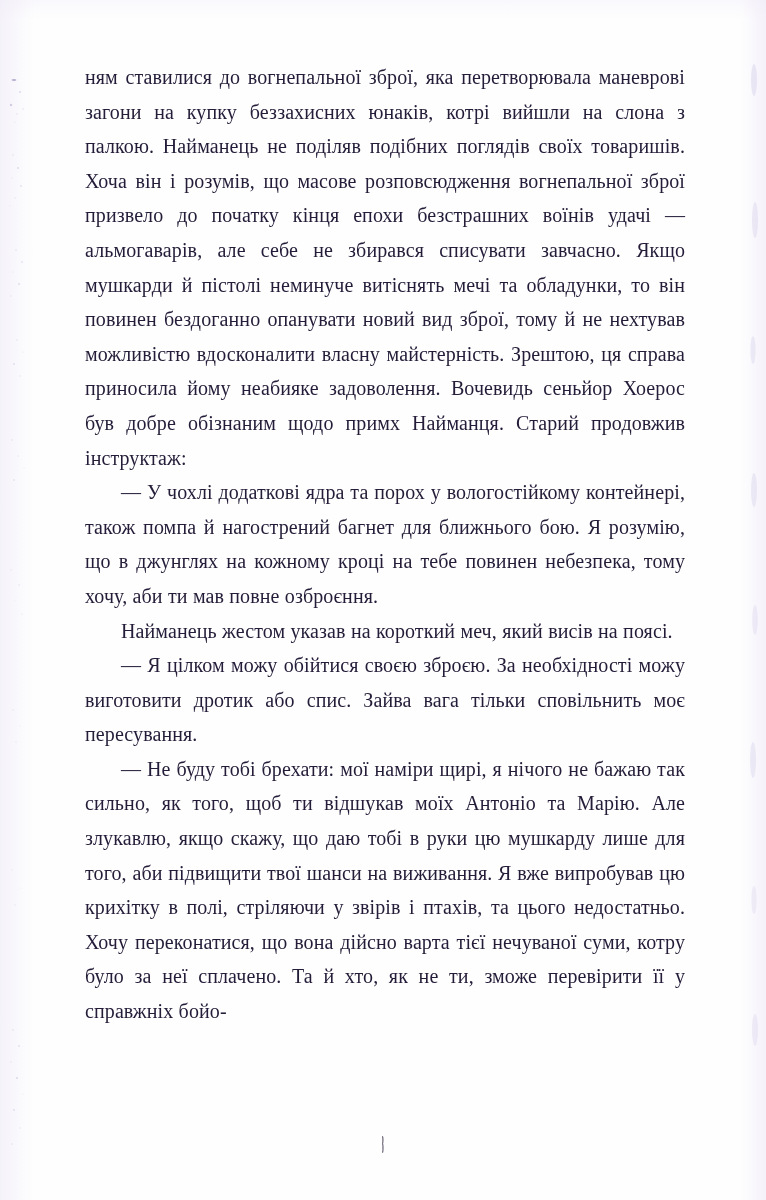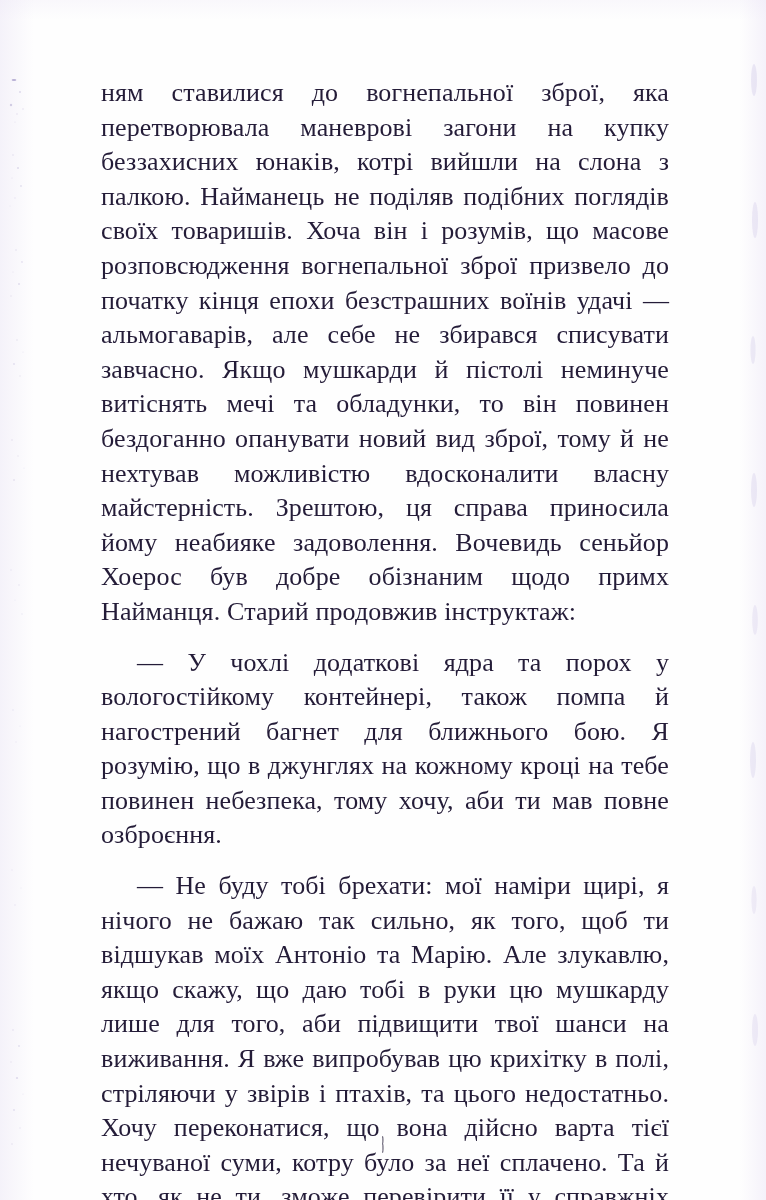--- a/index.html
+++ b/index.html
@@ -48,24 +48,24 @@
   }
 
   
   .text-column {
     position: absolute;
     left: 85px;
     top: 60px;
     width: 600px;
   }
   .para {
-    margin: 16px;
+    margin: 0;
     text-align: justify;
     text-align-last: left;
-    font-size: 26px;
+    font-size: 20px;
     line-height: 34.6px;
     color: #241c38;
     letter-spacing: 0.1px;
     word-spacing: 0.2px;
     hyphens: manual;
   }
   .para.indent {
     text-indent: 36px;
   }
   .para.cont {
@@ -156,20 +156,22 @@
       <ellipse cx="11" cy="600" rx="2.8" ry="15" opacity="0.24"></ellipse>
       <ellipse cx="9" cy="740" rx="3" ry="18" opacity="0.26"></ellipse>
       <ellipse cx="10" cy="880" rx="2.6" ry="14" opacity="0.22"></ellipse>
       <ellipse cx="11" cy="1010" rx="3" ry="16" opacity="0.24"></ellipse>
     </g>
   </svg>
 
   <div class="text-column">
     <p class="para cont">ням ставилися до вогнепальної зброї, яка перетворювала маневрові загони на купку беззахисних юнаків, котрі вийшли на слона з палкою. Найманець не поділяв подібних поглядів своїх товаришів. Хоча він і розумів, що масове розповсюдження вогнепальної зброї призвело до початку кінця епохи безстрашних воїнів удачі — альмогаварів, але себе не збирався списувати завчасно. Якщо мушкарди й пістолі неминуче витіснять мечі та обладунки, то він повинен бездоганно опанувати новий вид зброї, тому й не нехтував можливістю вдосконалити власну майстерність. Зрештою, ця справа приносила йому неабияке задоволення. Вочевидь сеньйор Хоерос був добре обізнаним щодо примх Найманця. Старий продовжив інструктаж:</p>
     <p class="para indent">— У чохлі додаткові ядра та порох у вологостійкому контейнері, також помпа й нагострений багнет для ближнього бою. Я розумію, що в джунглях на кожному кроці на тебе повинен небезпека, тому хочу, аби ти мав повне озброєння.</p>
+    <p class="para indent">Найманець жестом указав на короткий меч, який висів на поясі.</p>
+    <p class="para indent">— Я цілком можу обійтися своєю зброєю. За необхідності можу виготовити дротик або спис. Зайва вага тільки сповільнить моє пересування.</p>
     <p class="para indent">— Не буду тобі брехати: мої наміри щирі, я нічого не бажаю так сильно, як того, щоб ти відшукав моїх Антоніо та Марію. Але злукавлю, якщо скажу, що даю тобі в руки цю мушкарду лише для того, аби підвищити твої шанси на виживання. Я вже випробував цю крихітку в полі, стріляючи у звірів і птахів, та цього недостатньо. Хочу переконатися, що вона дійсно варта тієї нечуваної суми, котру було за неї сплачено. Та й хто, як не ти, зможе перевірити її у справжніх бойо-</p>
   </div>
 
   <div class="folio-wrap">
     <span class="folio">8</span>
   </div>
 
 </div>
 
 </body></html>

